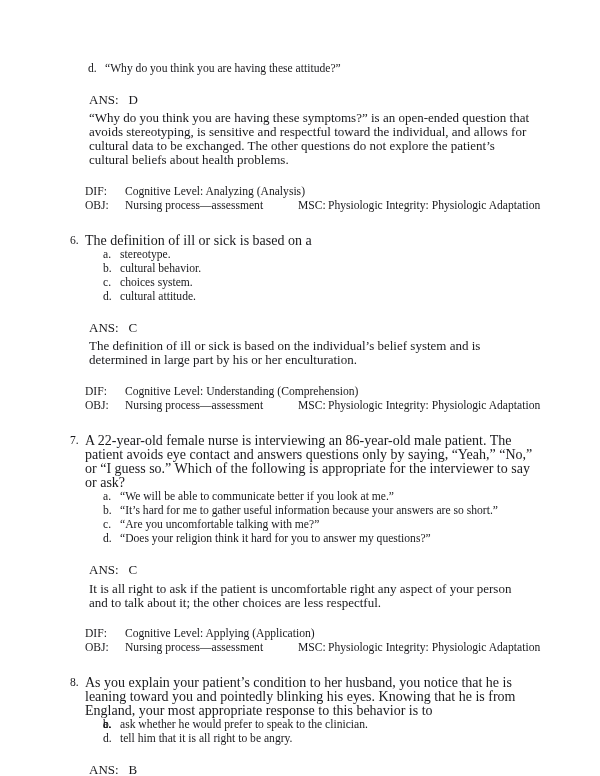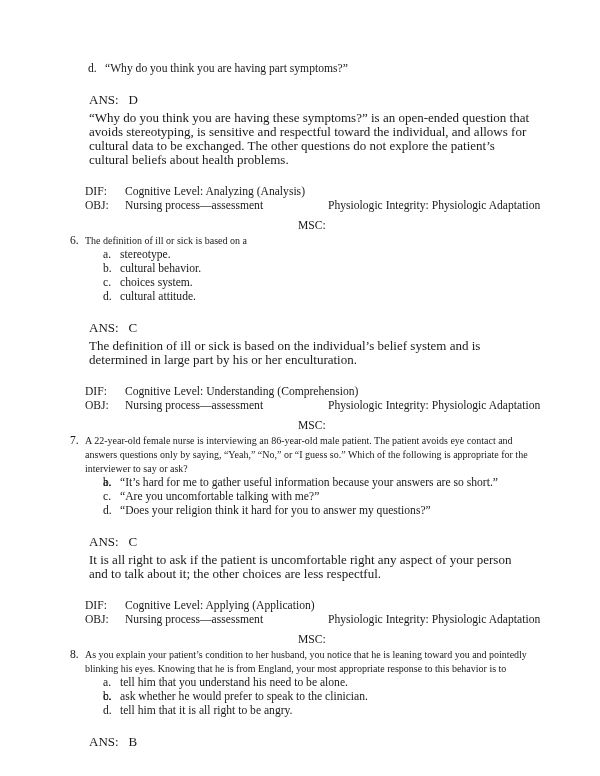--- a/index.html
+++ b/index.html
@@ -55,21 +55,21 @@
     padding-left: 15px;
   }
   .qblock .num {
     position: absolute;
     left: 0;
     top: 0;
     font-size: 11.6px;
     line-height: 14.1px;
   }
   .qtext {
-    font-size: 10px;
+    font-size: 14px;
     line-height: 14.1px;
   }
 
   
   .ansblock {
     padding-left: 15px;
   }
 
   
   .meta {
@@ -89,40 +89,39 @@
   }
   .meta .val {
     position: absolute;
     left: 40px;
     top: 0;
   }
   .meta .msc-lbl {
     position: absolute;
     left: 213px;
     top: 0;
-    margin-top: 20px;
   }
   .meta .msc-val {
     position: absolute;
     left: 243px;
     top: 0;
   }
   .gap-md { height: 13px; }
   .gap-xl { height: 21px; }
 </style>
 </head>
 <body>
 
 <div class="page">
   <div class="content">
 
     <div>
       <div class="opt">
         <span class="lt">d.</span>
-        <span>“Why do you think you are having part symptoms?”</span>
+        <span>“Why do you think you are having these attitude?”</span>
       </div>
 
       <div class="gap-md"></div>
 
       <div class="ansblock">
         <div class="para">
           <span>ANS:</span>
           <span>&nbsp;</span>
           <span>D</span>
         </div>
@@ -194,20 +193,21 @@
       </div>
     </div>
 
     <div class="gap-xl"></div>
 
     <div class="qblock">
       <span class="num">7.</span>
       <div class="qtext">A 22-year-old female nurse is interviewing an 86-year-old male patient. The patient avoids eye contact and answers questions only by saying, “Yeah,” “No,” or “I guess so.” Which of the following is appropriate for the interviewer to say or ask?</div>
       <div class="opt">
         <span class="lt">a.</span>
+        <span>“We will be able to communicate better if you look at me.”</span>
       </div>
       <div class="opt">
         <span class="lt">b.</span>
         <span>“It’s hard for me to gather useful information because your answers are so short.”</span>
       </div>
       <div class="opt">
         <span class="lt">c.</span>
         <span>“Are you uncomfortable talking with me?”</span>
       </div>
       <div class="opt">
@@ -242,21 +242,20 @@
       </div>
     </div>
 
     <div class="gap-xl"></div>
 
     <div class="qblock">
       <span class="num">8.</span>
       <div class="qtext">As you explain your patient’s condition to her husband, you notice that he is leaning toward you and pointedly blinking his eyes. Knowing that he is from England, your most appropriate response to this behavior is to</div>
       <div class="opt">
         <span class="lt">a.</span>
-        <span>tell him that you understand his need to be alone.</span>
       </div>
       <div class="opt">
         <span class="lt">b.</span>
       </div>
       <div class="opt">
         <span class="lt">c.</span>
         <span>ask whether he would prefer to speak to the clinician.</span>
       </div>
       <div class="opt">
         <span class="lt">d.</span>

